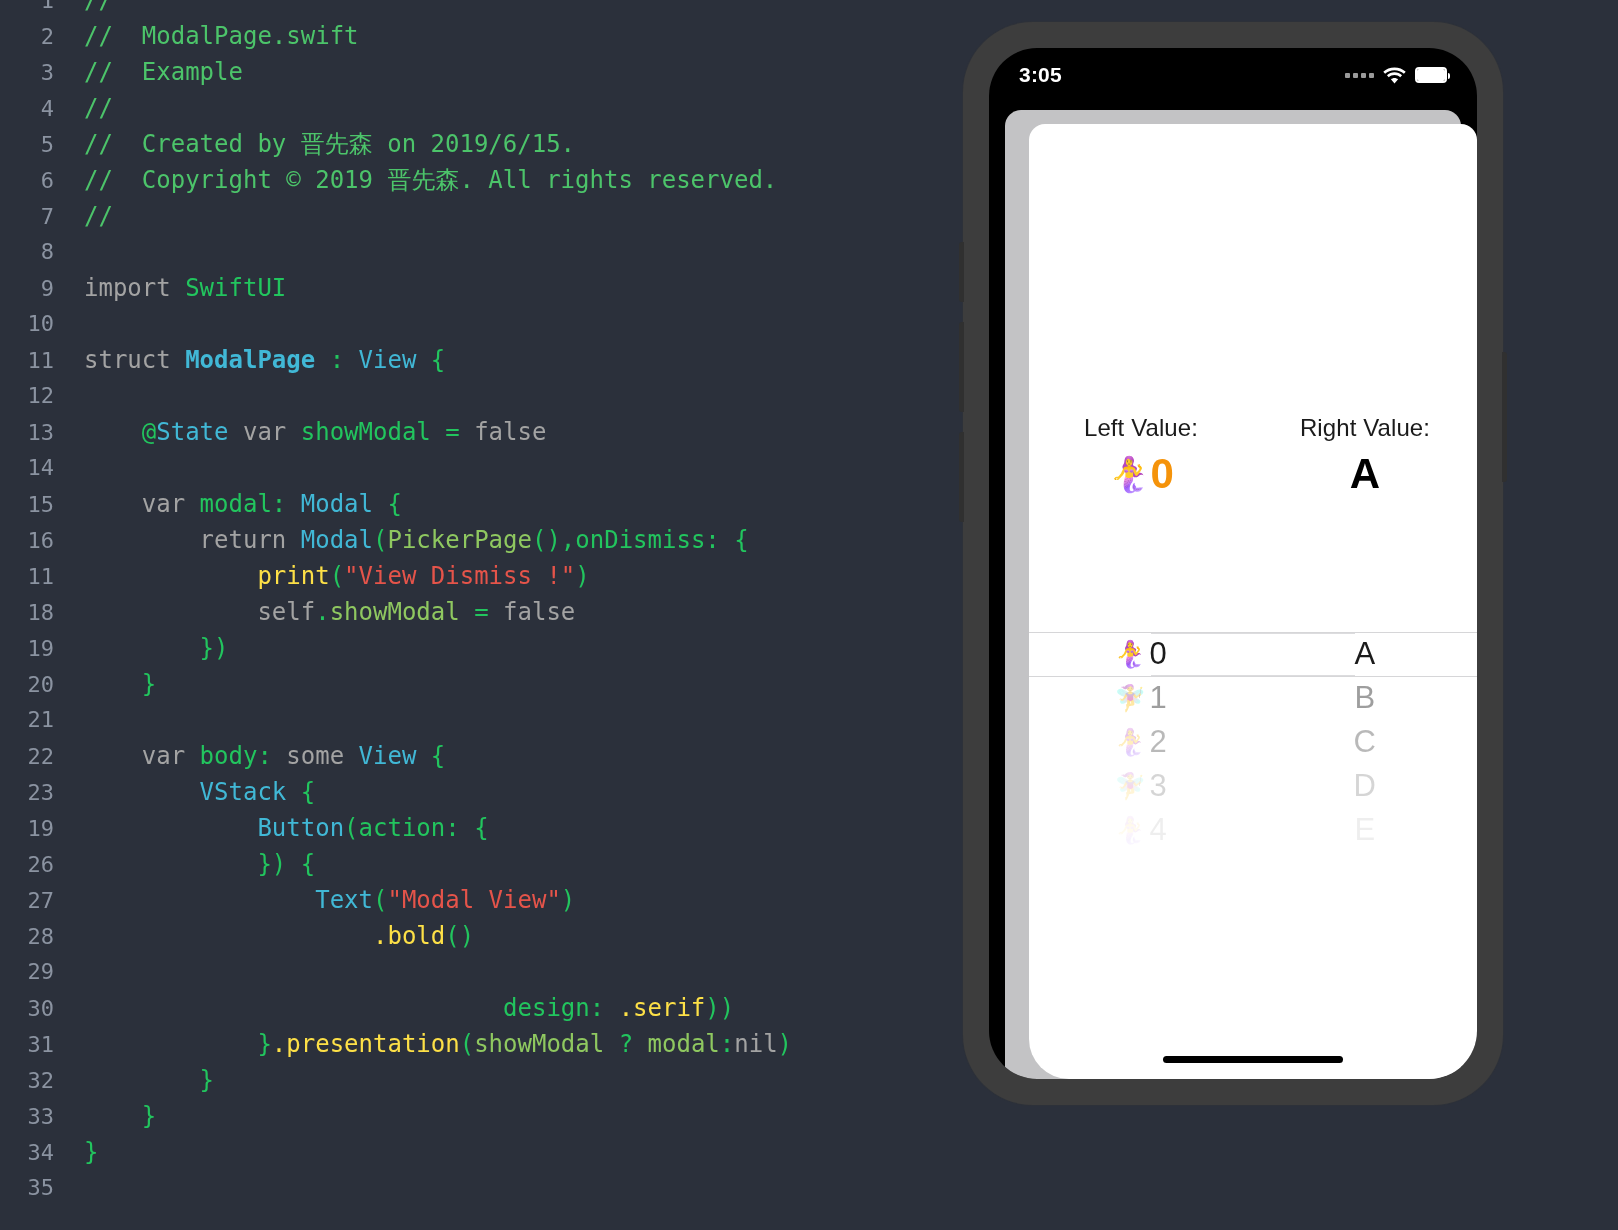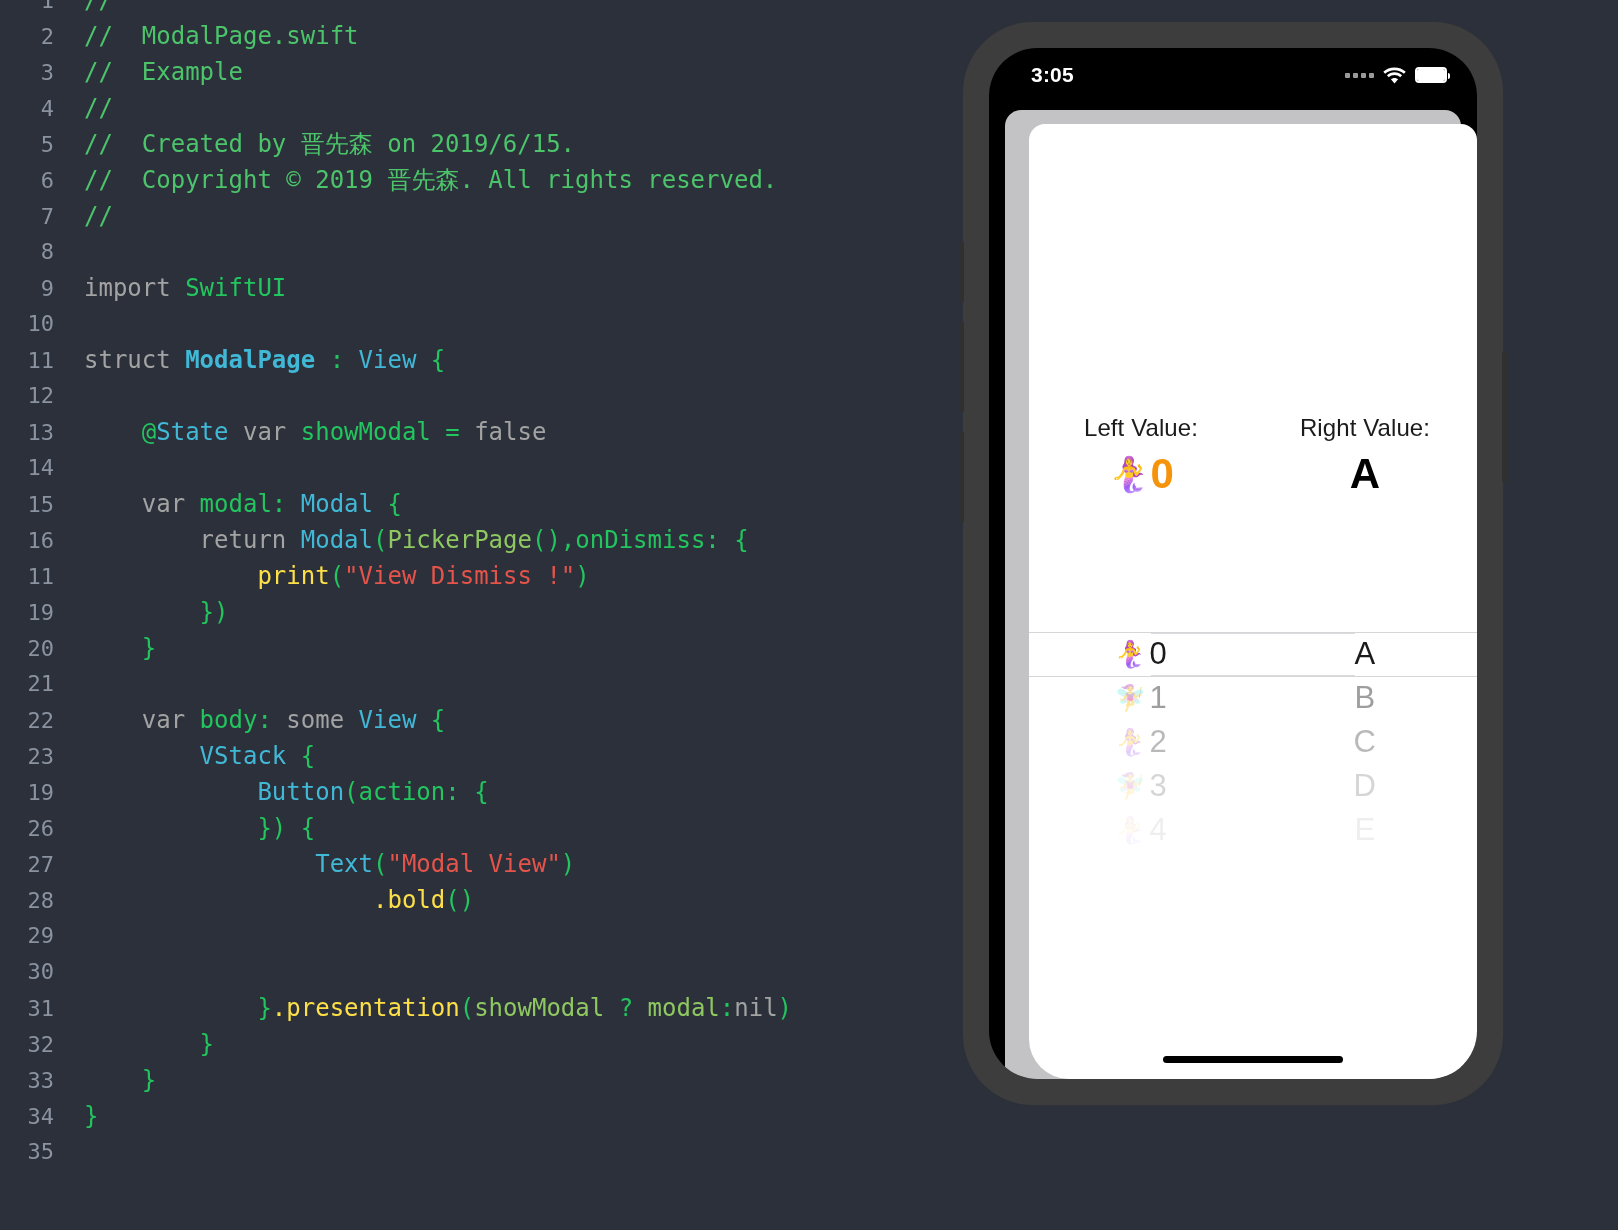--- a/index.html
+++ b/index.html
@@ -102,21 +102,21 @@
     position: absolute;
     left: 0; top: 0; right: 0;
     height: 48px;
     display: flex;
     align-items: center;
     justify-content: space-between;
     padding: 6px 30px 0 30px;
     z-index: 7;
     color: #fff;
   }
-  .sb-time { font-size: 21px; font-weight: bold; letter-spacing: .2px; margin-left: 12px; }
+  .sb-time { font-size: 21px; font-weight: bold; letter-spacing: .2px; }
   .sb-right { display: flex; align-items: center; gap: 9px; }
   .sig { display: flex; align-items: flex-end; gap: 3px; }
   .sig i { display: block; width: 5px; height: 5px; background: #9a9a9a; border-radius: 1px; }
   .wifi svg { display: block; }
   .batt {
     width: 32px; height: 16px;
     border: 2px solid #fff;
     border-radius: 4px;
     position: relative;
     display: flex; align-items: center;
@@ -230,31 +230,32 @@
       <div class="line"><span class="ln">8</span><span class="src"></span></div>
       <div class="line"><span class="ln">9</span><span class="src"><span class="kw">import</span><span class="pl"> SwiftUI</span></span></div>
       <div class="line"><span class="ln">10</span><span class="src"></span></div>
       <div class="line"><span class="ln">11</span><span class="src"><span class="kw">struct</span><span class="pl"> </span><span class="tyb">ModalPage</span><span class="pl"> : </span><span class="ty">View</span><span class="pl"> {</span></span></div>
       <div class="line"><span class="ln">12</span><span class="src"></span></div>
       <div class="line"><span class="ln">13</span><span class="src"><span class="pl">    @</span><span class="ty">State</span><span class="pl"> </span><span class="kw">var</span><span class="pl"> showModal = </span><span class="kw">false</span></span></div>
       <div class="line"><span class="ln">14</span><span class="src"></span></div>
       <div class="line"><span class="ln">15</span><span class="src"><span class="pl">    </span><span class="kw">var</span><span class="pl"> modal: </span><span class="ty">Modal</span><span class="pl"> {</span></span></div>
       <div class="line"><span class="ln">16</span><span class="src"><span class="pl">        </span><span class="kw">return</span><span class="pl"> </span><span class="ty">Modal</span><span class="pl">(</span><span class="gr">PickerPage</span><span class="pl">(),onDismiss: {</span></span></div>
       <div class="line"><span class="ln">11</span><span class="src"><span class="pl">            </span><span class="fn">print</span><span class="pl">(</span><span class="st">"View Dismiss !"</span><span class="pl">)</span></span></div>
+      <div class="line"><span class="ln">18</span><span class="src"><span class="pl">            </span><span class="kw">self</span><span class="pl">.</span><span class="gr">showModal</span><span class="pl"> = </span><span class="kw">false</span></span></div>
       <div class="line"><span class="ln">19</span><span class="src"><span class="pl">        })</span></span></div>
       <div class="line"><span class="ln">20</span><span class="src"><span class="pl">    }</span></span></div>
       <div class="line"><span class="ln">21</span><span class="src"></span></div>
       <div class="line"><span class="ln">22</span><span class="src"><span class="pl">    </span><span class="kw">var</span><span class="pl"> body: </span><span class="kw">some</span><span class="pl"> </span><span class="ty">View</span><span class="pl"> {</span></span></div>
       <div class="line"><span class="ln">23</span><span class="src"><span class="pl">        </span><span class="ty">VStack</span><span class="pl"> {</span></span></div>
       <div class="line"><span class="ln">19</span><span class="src"><span class="pl">            </span><span class="ty">Button</span><span class="pl">(action: {</span></span></div>
       <div class="line"><span class="ln">26</span><span class="src"><span class="pl">            }) {</span></span></div>
       <div class="line"><span class="ln">27</span><span class="src"><span class="pl">                </span><span class="ty">Text</span><span class="pl">(</span><span class="st">"Modal View"</span><span class="pl">)</span></span></div>
       <div class="line"><span class="ln">28</span><span class="src"><span class="pl">                    </span><span class="fn">.bold</span><span class="pl">()</span></span></div>
       <div class="line"><span class="ln">29</span></div>
-      <div class="line"><span class="ln">30</span></div>
+      <div class="line"><span class="ln">30</span><span class="src"><span class="pl">                             design: </span><span class="fn">.serif</span><span class="pl">))</span></span></div>
       <div class="line"><span class="ln">31</span><span class="src"><span class="pl">            }</span><span class="fn">.presentation</span><span class="pl">(</span><span class="gr">showModal</span><span class="pl"> ? </span><span class="gr">modal</span><span class="pl">:</span><span class="kw">nil</span><span class="pl">)</span></span></div>
       <div class="line"><span class="ln">32</span><span class="src"><span class="pl">        }</span></span></div>
       <div class="line"><span class="ln">33</span><span class="src"><span class="pl">    }</span></span></div>
       <div class="line"><span class="ln">34</span><span class="src"><span class="pl">}</span></span></div>
       <div class="line"><span class="ln">35</span><span class="src"></span></div>
     </div>
 </div>
 
 <div id="phone">
   <div class="frame">

